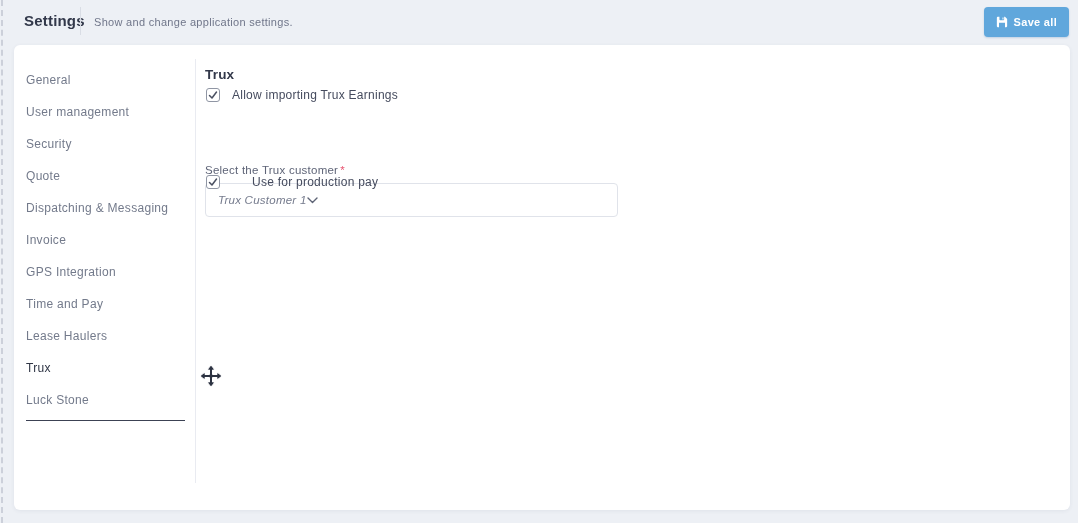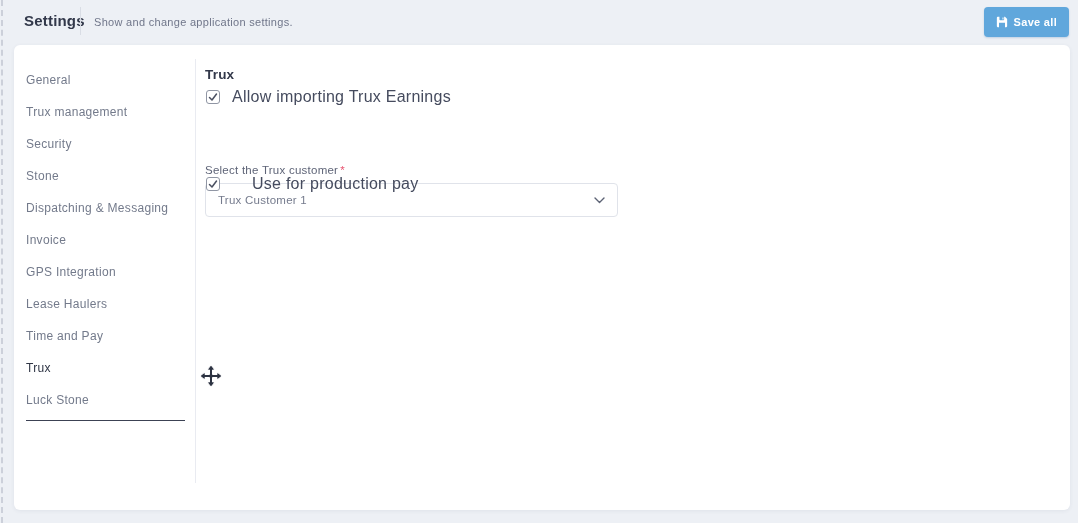--- a/index.html
+++ b/index.html
@@ -72,33 +72,33 @@
   .check-row { position:absolute; left:0; display:flex; align-items:center; gap:12px; }
   .check-row.row1 { top:43px; }
   .check-row.row2 { top:130px;gap:32px; }
   .checkbox {
     width:14px; height:14px; border:1.4px solid #9096a4; border-radius:3px;
     display:flex; align-items:center; justify-content:center;
     background:#fff; cursor:pointer; margin-left:1px;
   }
   .checkbox .check { display:none; }
   .checkbox.checked .check { display:block; }
-  .check-label { font-size:16px; color:#454b5e; letter-spacing:.25px; cursor:default; }
+  .check-label { font-size:12px; color:#454b5e; letter-spacing:.25px; cursor:default; }
 
   .field-label {
     position:absolute; left:0; top:119px;
     font-size:11.5px; color:#5e6477; letter-spacing:.25px;
   }
   .required-mark { color:#e85672; margin-left:2px; }
 
   .select-box {
     position:absolute; left:0; top:138px; width:413px; height:29px;
     background:#fff; border:1px solid #e0e3ea; border-radius:4px;
-    display:flex; align-items:center; justify-content:space-between;
-    padding:16px 12px; cursor:pointer;
+    display:flex; align-items:center; 
+    padding:16px 12px; cursor:pointer;font-style:italic;
   }
   .select-value { font-size:11.5px; color:#757b8d; letter-spacing:.25px; }
   .select-box svg { display:block; }
 
   
   .move-cursor { position:absolute; left:200px; top:365px; width:22px; height:22px; }
 </style>
 </head>
 <body>
 
@@ -119,42 +119,42 @@
 </div>
 
 <div class="card">
   <div class="sidebar-divider"></div>
 
   <div class="sidebar">
     <div class="nav-item">
         <span>General</span>
       </div>
     <div class="nav-item">
-        <span>Trux management</span>
+        <span>User management</span>
       </div>
     <div class="nav-item">
         <span>Security</span>
       </div>
     <div class="nav-item">
-        <span>Stone</span>
+        <span>Quote</span>
       </div>
     <div class="nav-item">
         <span>Dispatching &amp; Messaging</span>
       </div>
     <div class="nav-item">
         <span>Invoice</span>
       </div>
     <div class="nav-item">
         <span>GPS Integration</span>
       </div>
     <div class="nav-item">
+        <span>Time and Pay</span>
+      </div>
+    <div class="nav-item">
         <span>Lease Haulers</span>
-      </div>
-    <div class="nav-item">
-        <span>Time and Pay</span>
       </div>
     <div class="nav-item active">
         <span>Trux</span>
       </div>
     <div class="nav-item">
         <span>Luck Stone</span>
       </div>
   </div>
   <div class="active-underline"></div>
 

